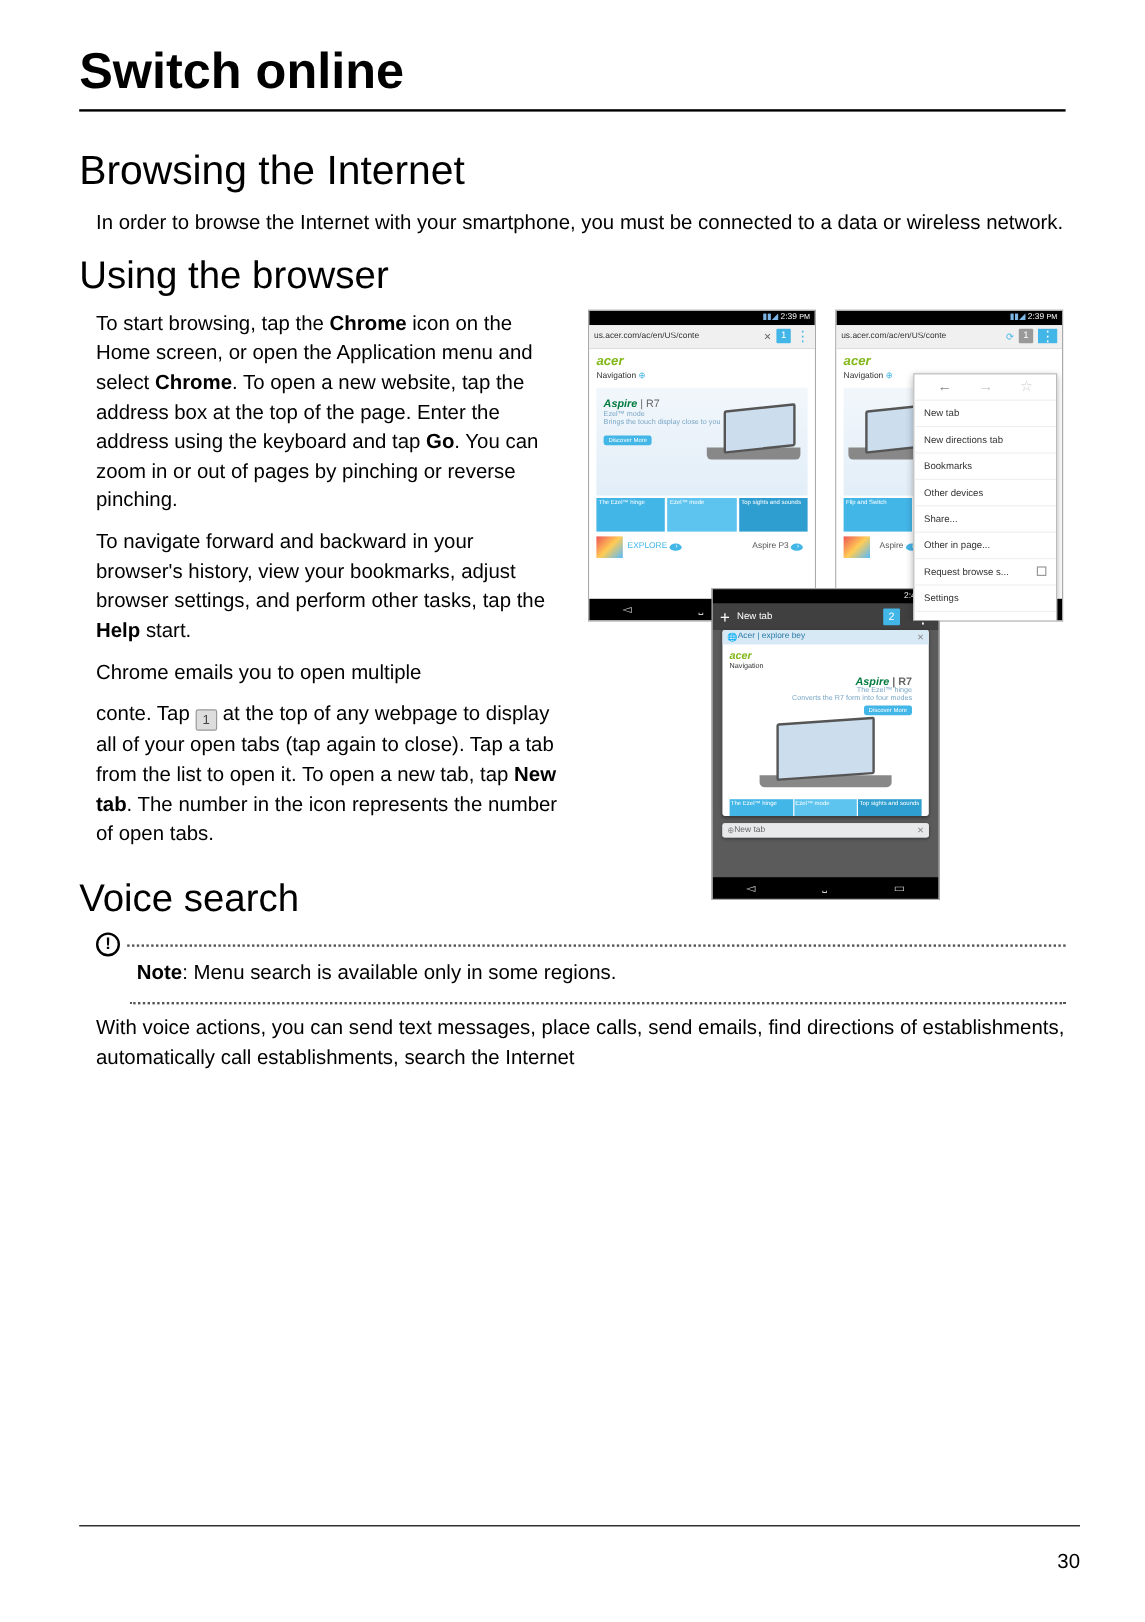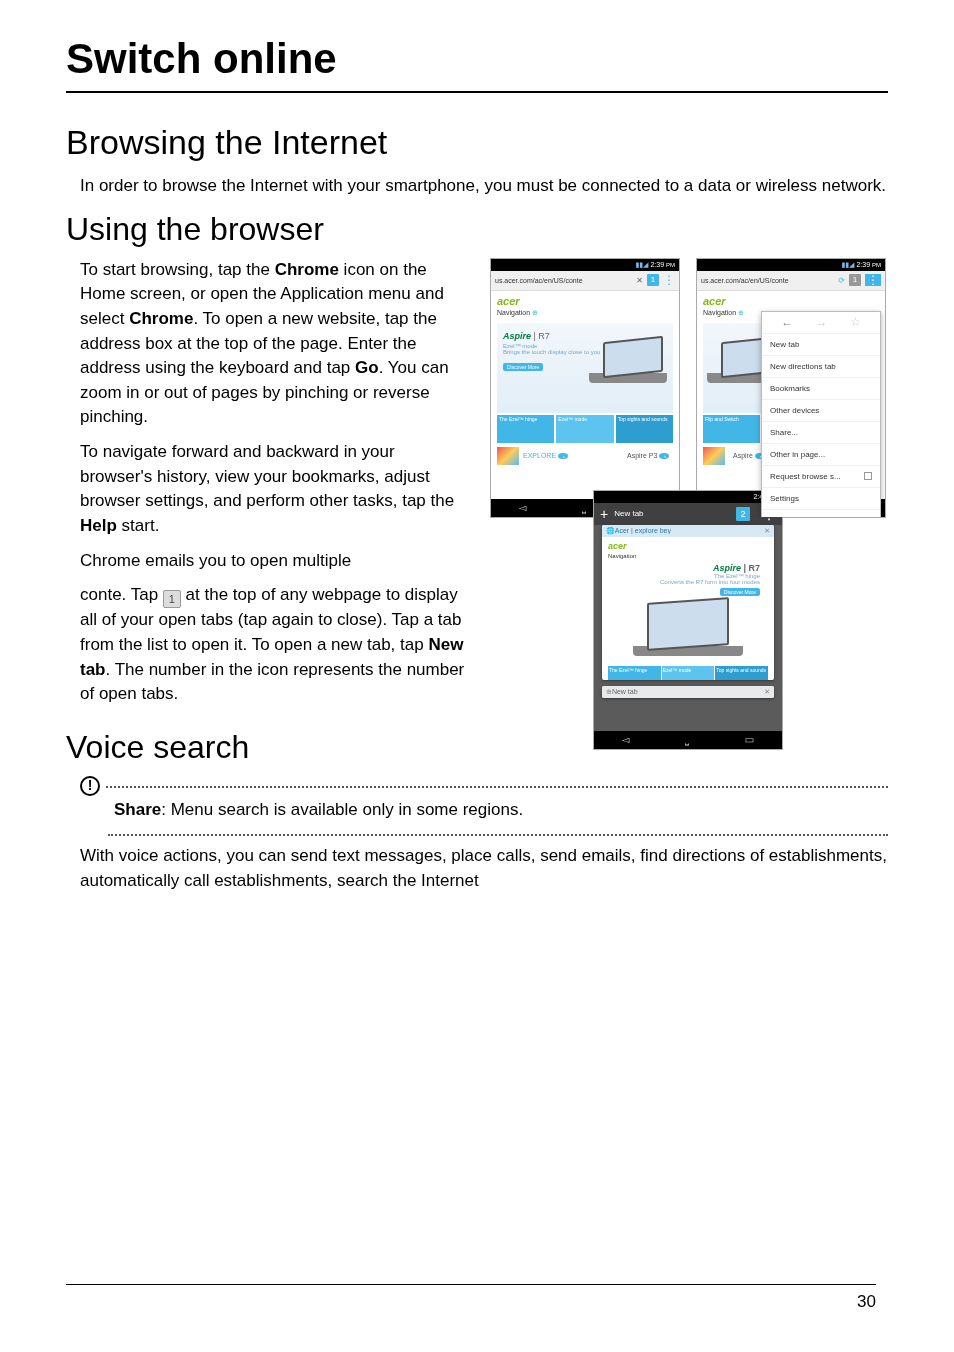--- a/index.html
+++ b/index.html
@@ -78,24 +78,24 @@
     margin: 0;
     flex: 1;
     margin-top: 10px;
   }
   .note-row { display: flex; align-items: flex-start; gap: 6px; }
   .note-text { font-size: 17px; margin-left: 34px; margin-top: 4px; margin-bottom: 4px; }
   .footer {
     position: absolute;
     bottom: 40px;
     left: 66px;
-    right: 78px;
+    right: 54px;
     border-top: 1px solid #000;
     text-align: right;
-    padding-top: 7px;
+    padding-top: 20px;
     font-size: 17px;
   }
 
   
   .phones-top { display: flex; gap: 16px; justify-content: center; }
   .phone {
     width: 190px;
     height: 260px;
     border: 1px solid #aaa;
     background: #fff;
@@ -387,21 +387,21 @@
   </div>
 </div>
 
 <h3 class="h3">Voice search</h3>
 
 <div class="note-block">
   <div class="note-row">
     <span class="note-icon">!</span>
     <hr class="dotted-line">
   </div>
-  <p class="note-text"><b>Share</b><span>: Menu search is available only in some regions.</span></p>
+  <p class="note-text"><b>Note</b><span>: Menu search is available only in some regions.</span></p>
   <div class="note-row" style="margin-left:28px;">
     <hr class="dotted-line">
   </div>
 </div>
 
 <p class="body-text">With voice actions, you can send text messages, place calls, send emails, find directions of establishments, automatically call establishments, search the Internet</p>
 
 <div class="footer">
   <span>30</span>
 </div>

